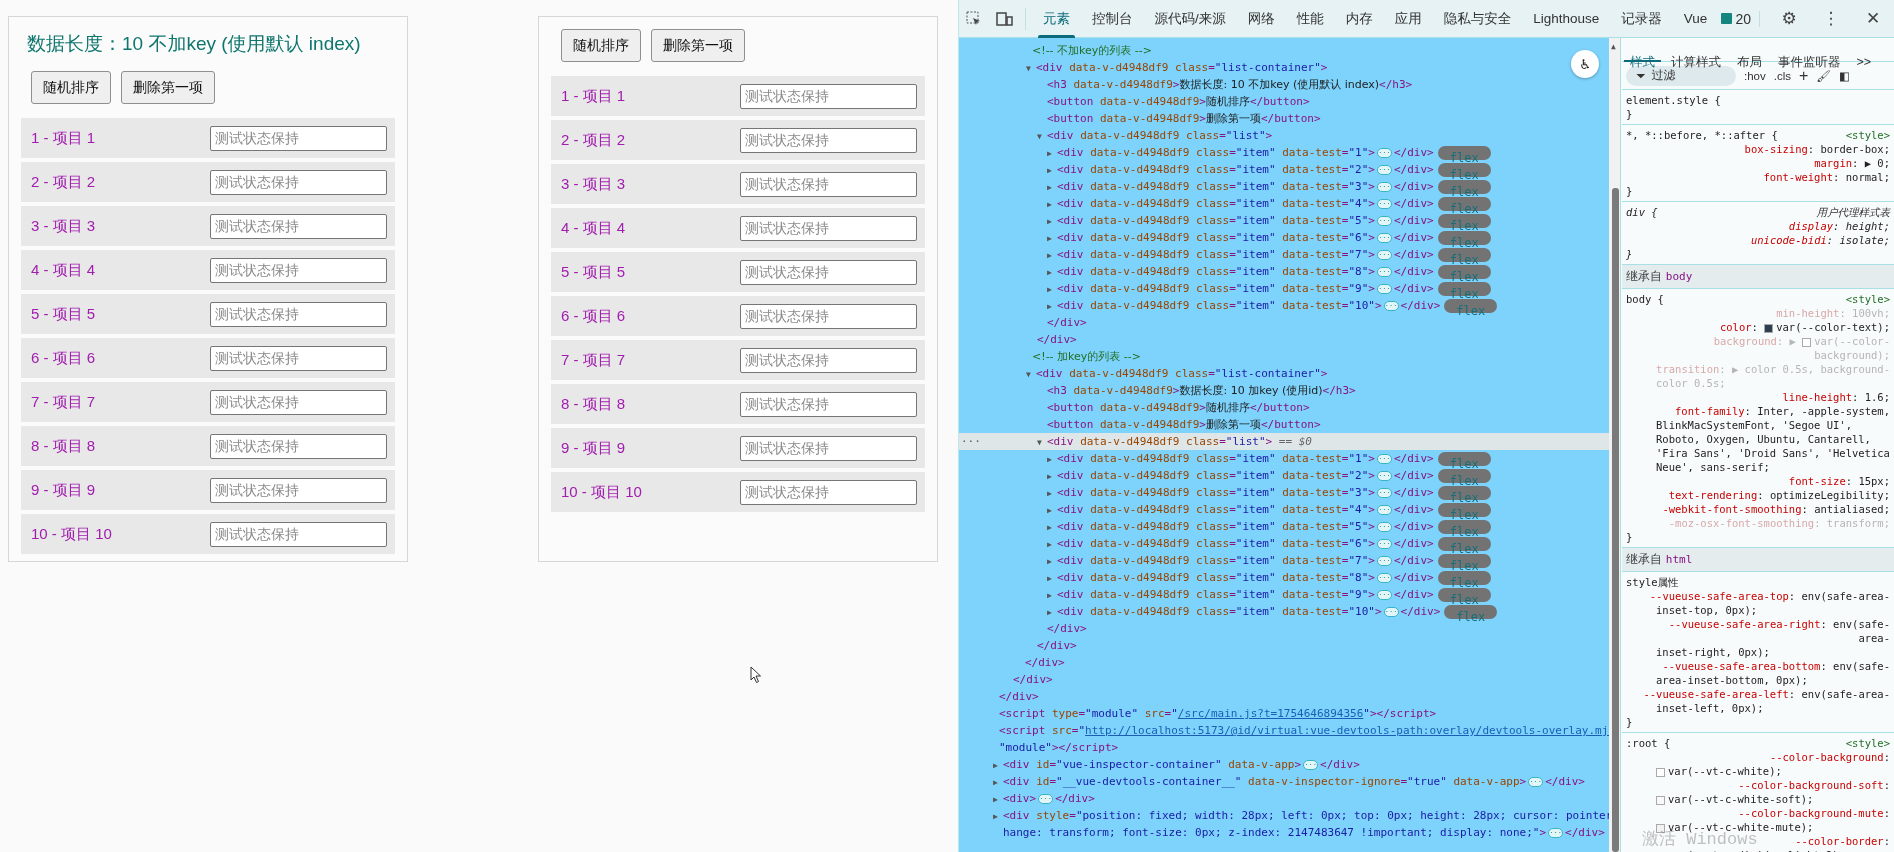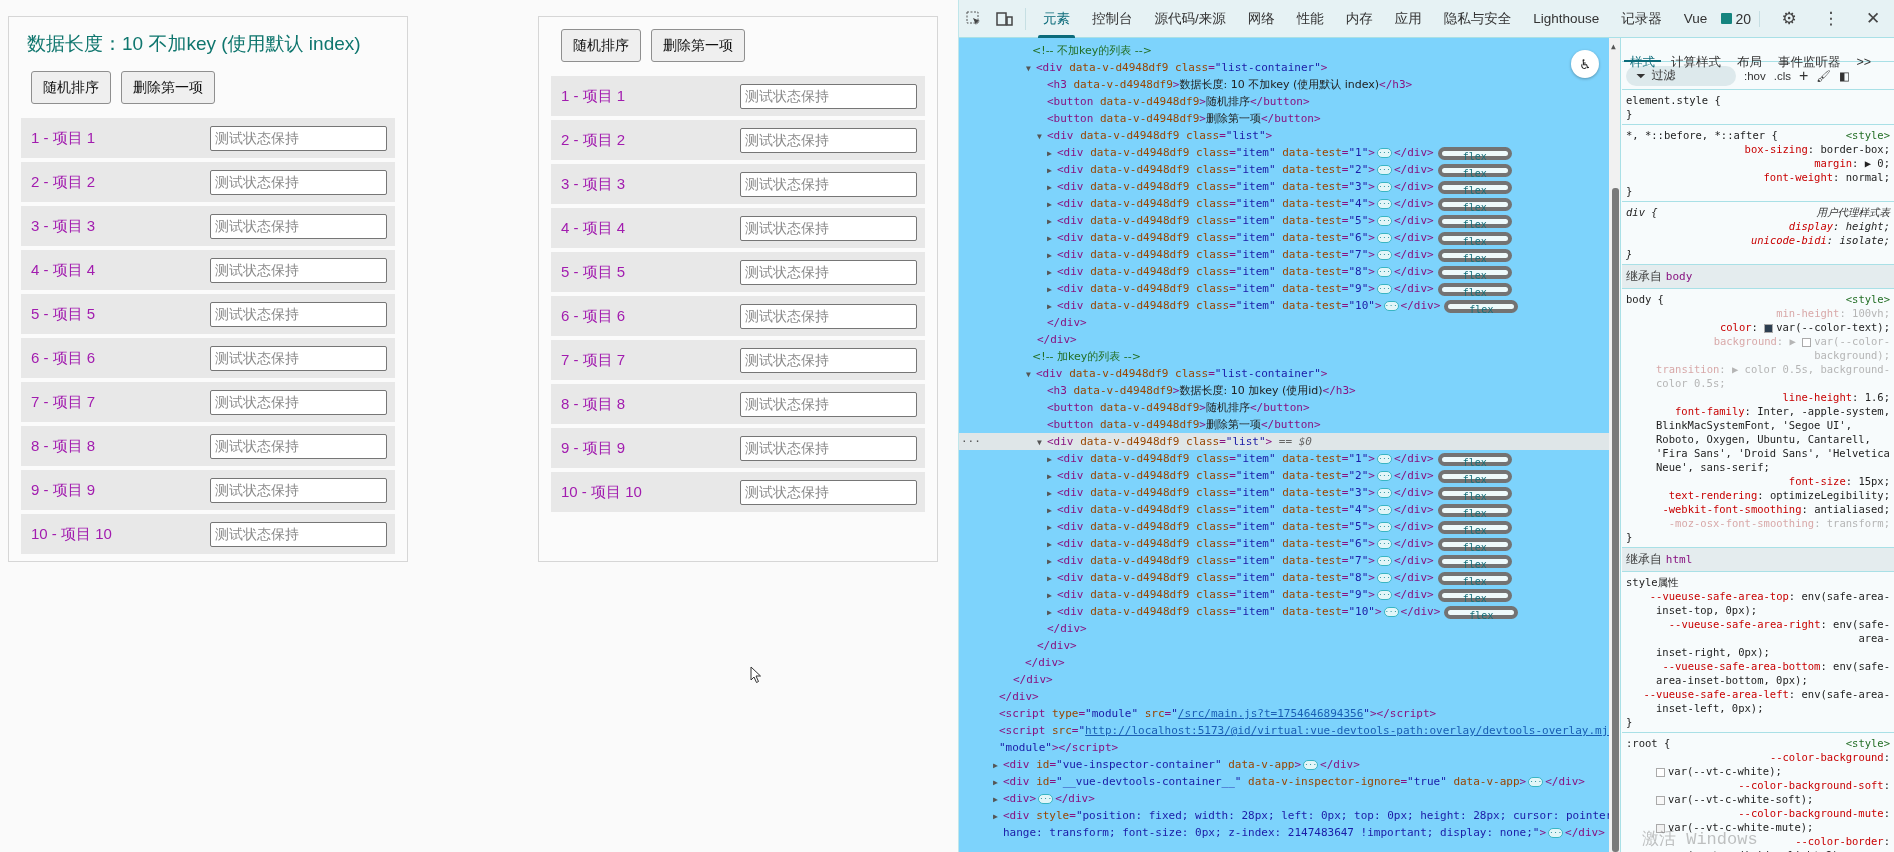--- a/index.html
+++ b/index.html
@@ -38,21 +38,21 @@
   .dom-line { position: absolute; left: 0; height: 17px; font-size: 11px; line-height: 17px; white-space: nowrap; color: #222; }
   .dom-line .tag { color: #881280; }
   .dom-line .attr { color: #994500; }
   .dom-line .val { color: #1a1aa6; }
   .dom-line .comment { color: #236e25; font-family: "DejaVu Sans", sans-serif; }
   .dom-line .txt { color: #222; font-family: "DejaVu Sans", sans-serif; }
   .dom-line .link { color: #1a5fb4; text-decoration: underline; }
   .dom-line.selected { background: #dfe6e8; left: 0; right: 0; }
   .tri { display: inline-block; width: 10px; color: #555; font-size: 8px; }
   .ell { display: inline-block; width: 15px; height: 10px; border: 1px solid #38b5c4; border-radius: 6px; font-size: 7px; line-height: 8px; text-align: center; color: #1c8a97; vertical-align: middle; margin: 0 2px; background: #e2f6f8; }
-  .flex-badge { display: inline-block; padding: 0 21px; height: 13px; border: 4px solid #737373; border-radius: 8px; font-size: 10px; line-height: 11px; color: #166f7a; vertical-align: middle; margin-left: 4px; background: #eefafb; }
+  .flex-badge { display: inline-block; padding: 0 5px; height: 13px; border: 7px solid #737373; border-radius: 8px; font-size: 12px; line-height: 11px; color: #166f7a; vertical-align: middle; margin-left: 4px; background: #eefafb; }
   .eq0 { color: #666; font-style: italic; }
   .dots-gutter { position: absolute; left: 2px; font-size: 11px; color: #555; }
   .a11y-btn { position: absolute; left: 612px; top: 12px; width: 28px; height: 28px; border-radius: 50%; background: #fff; box-shadow: 0 1px 3px rgba(0,0,0,0.3); display: flex; align-items: center; justify-content: center; font-size: 15px; color: #222; }
   .scrollbar-track { position: absolute; left: 650px; top: 38px; width: 12px; bottom: 0; background: #f1f1f1; border-right: 1px solid #a9e0e6; }
   .scroll-up { position: absolute; top: 4px; left: 2px; font-size: 8px; color: #555; }
   .scroll-thumb { position: absolute; left: 3px; width: 7px; top: 150px; height: 664px; background: #7a7a7a; border-radius: 3px; }
 
   .styles-pane { position: absolute; left: 663px; top: 38px; right: 0; bottom: 0; background: #f7fbfc; overflow: hidden; }
   .sp-tabs { height: 24px; display: flex; align-items: center; border-bottom: 1px solid #a9e0e6; font-family: "Liberation Sans", sans-serif; }
   .sp-tab { padding: 12px 8px; height: 24px; line-height: 24px; font-size: 12.5px; color: #333; position: relative; }

